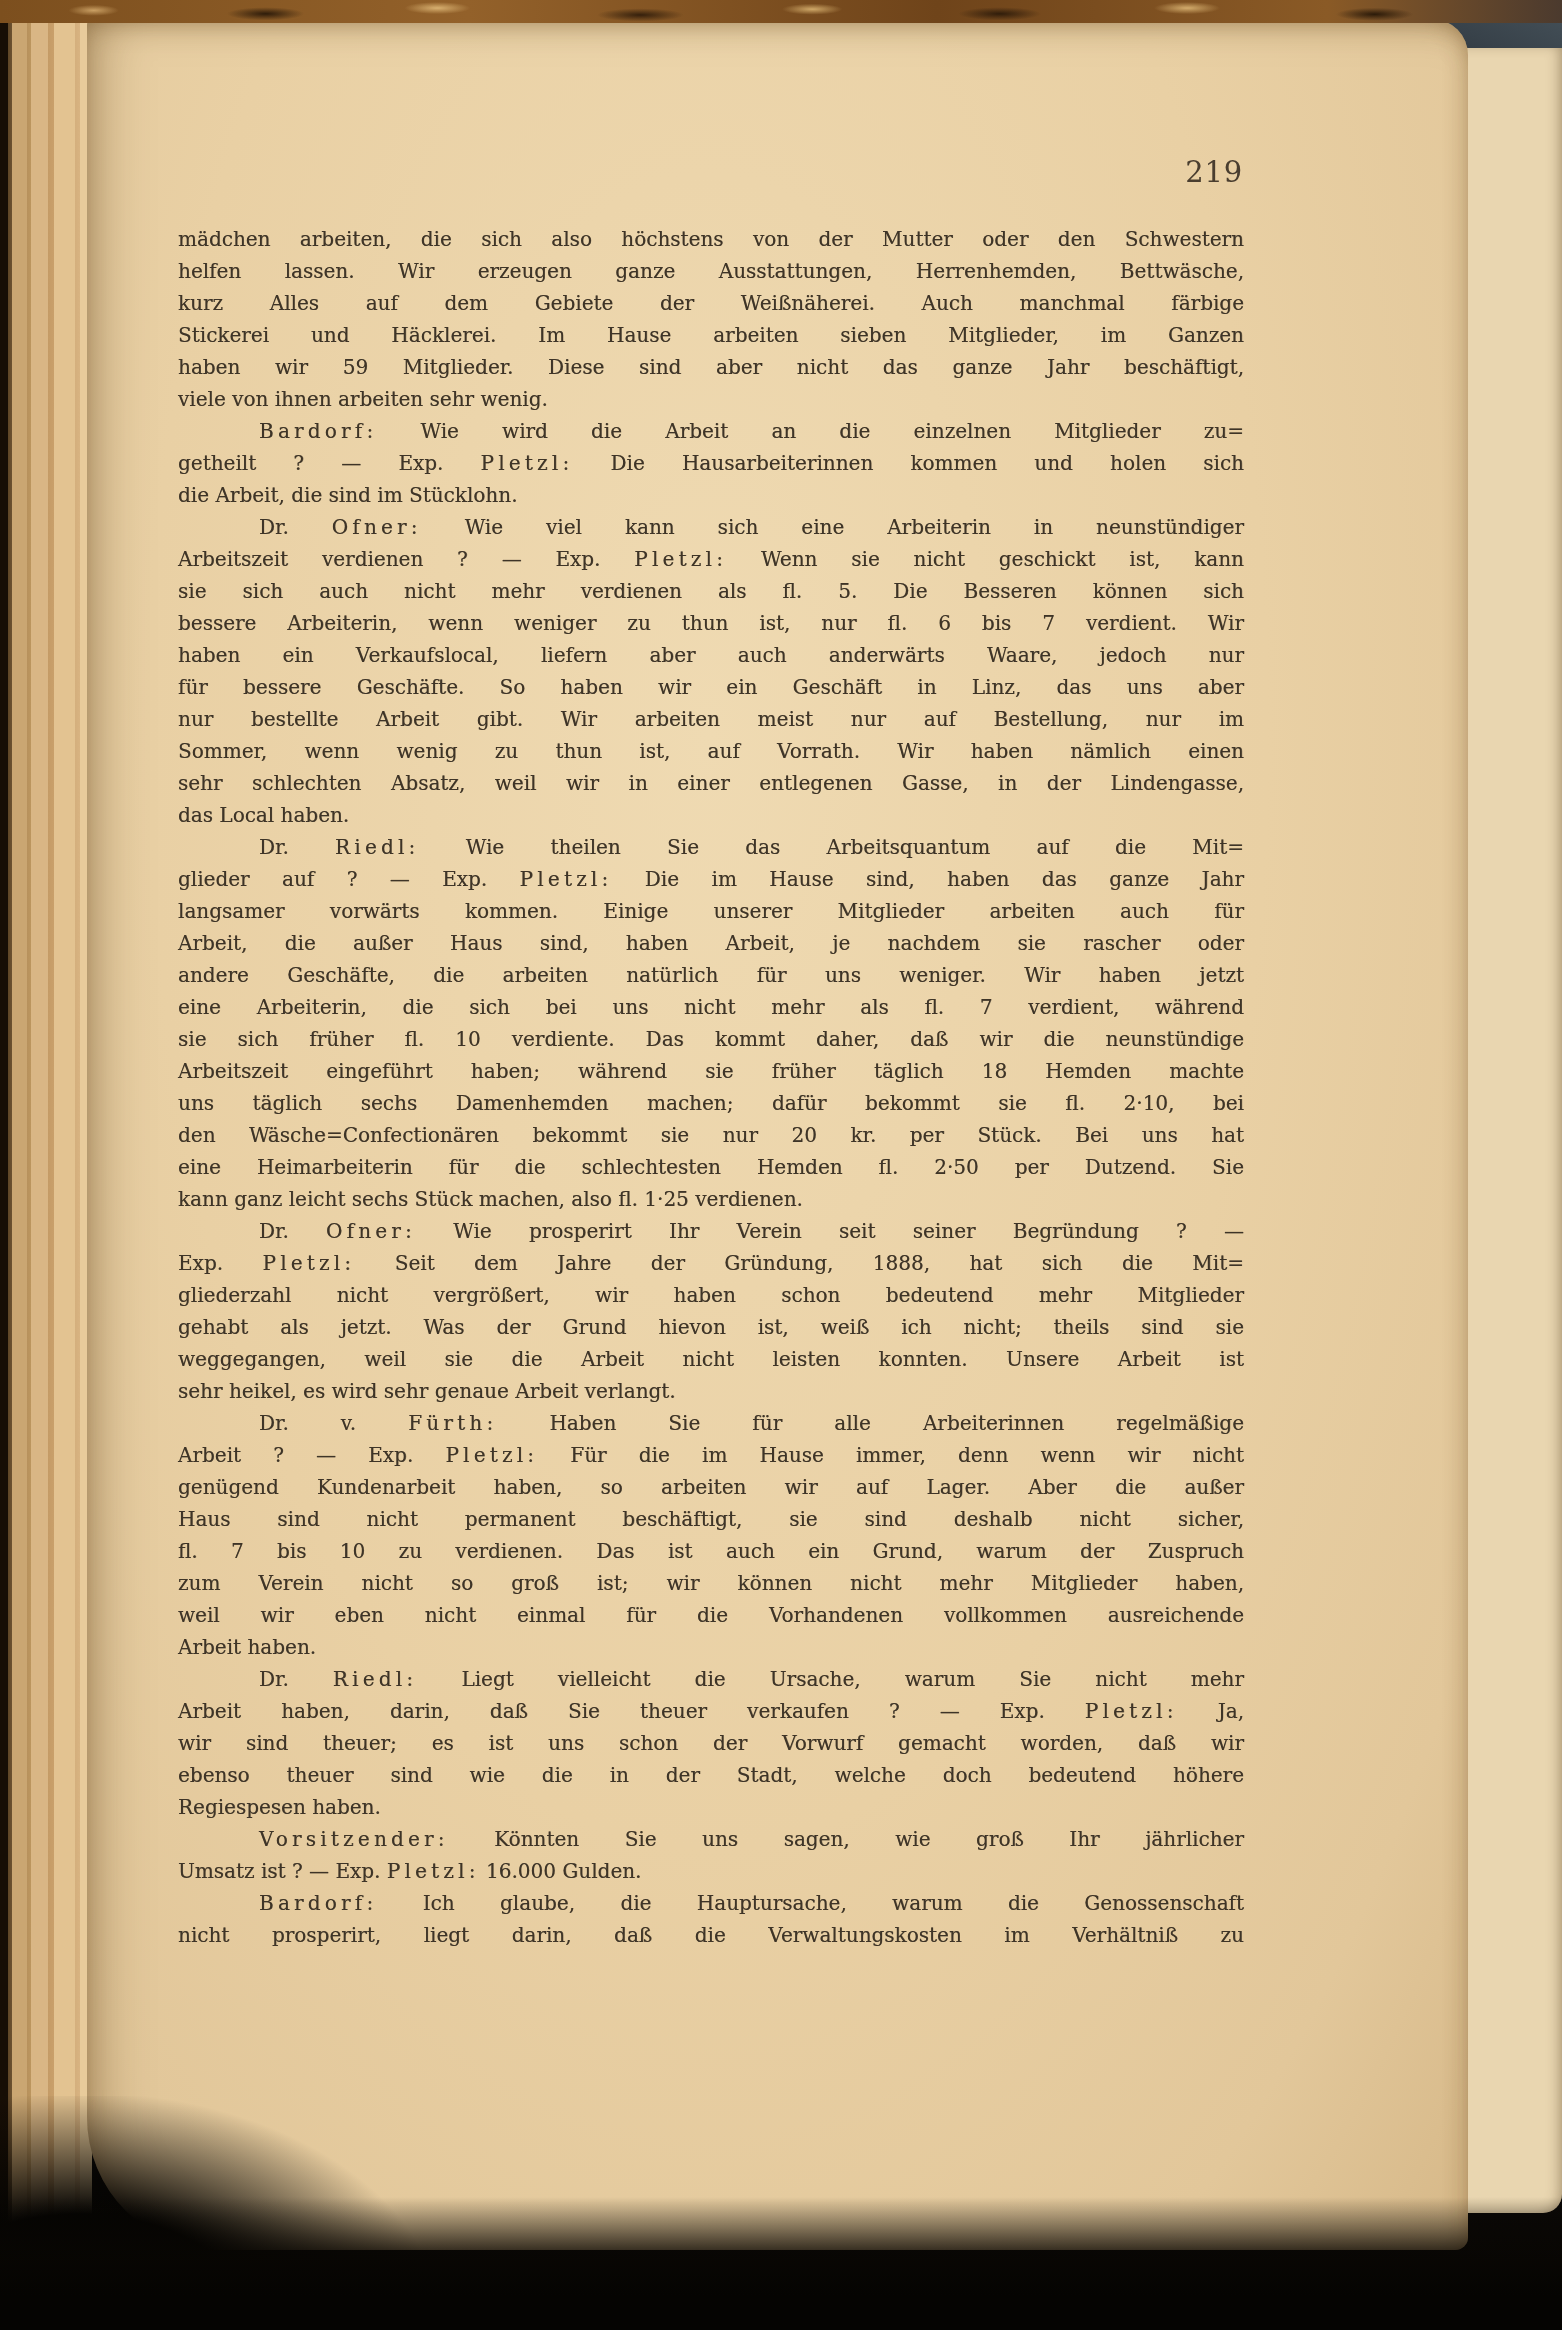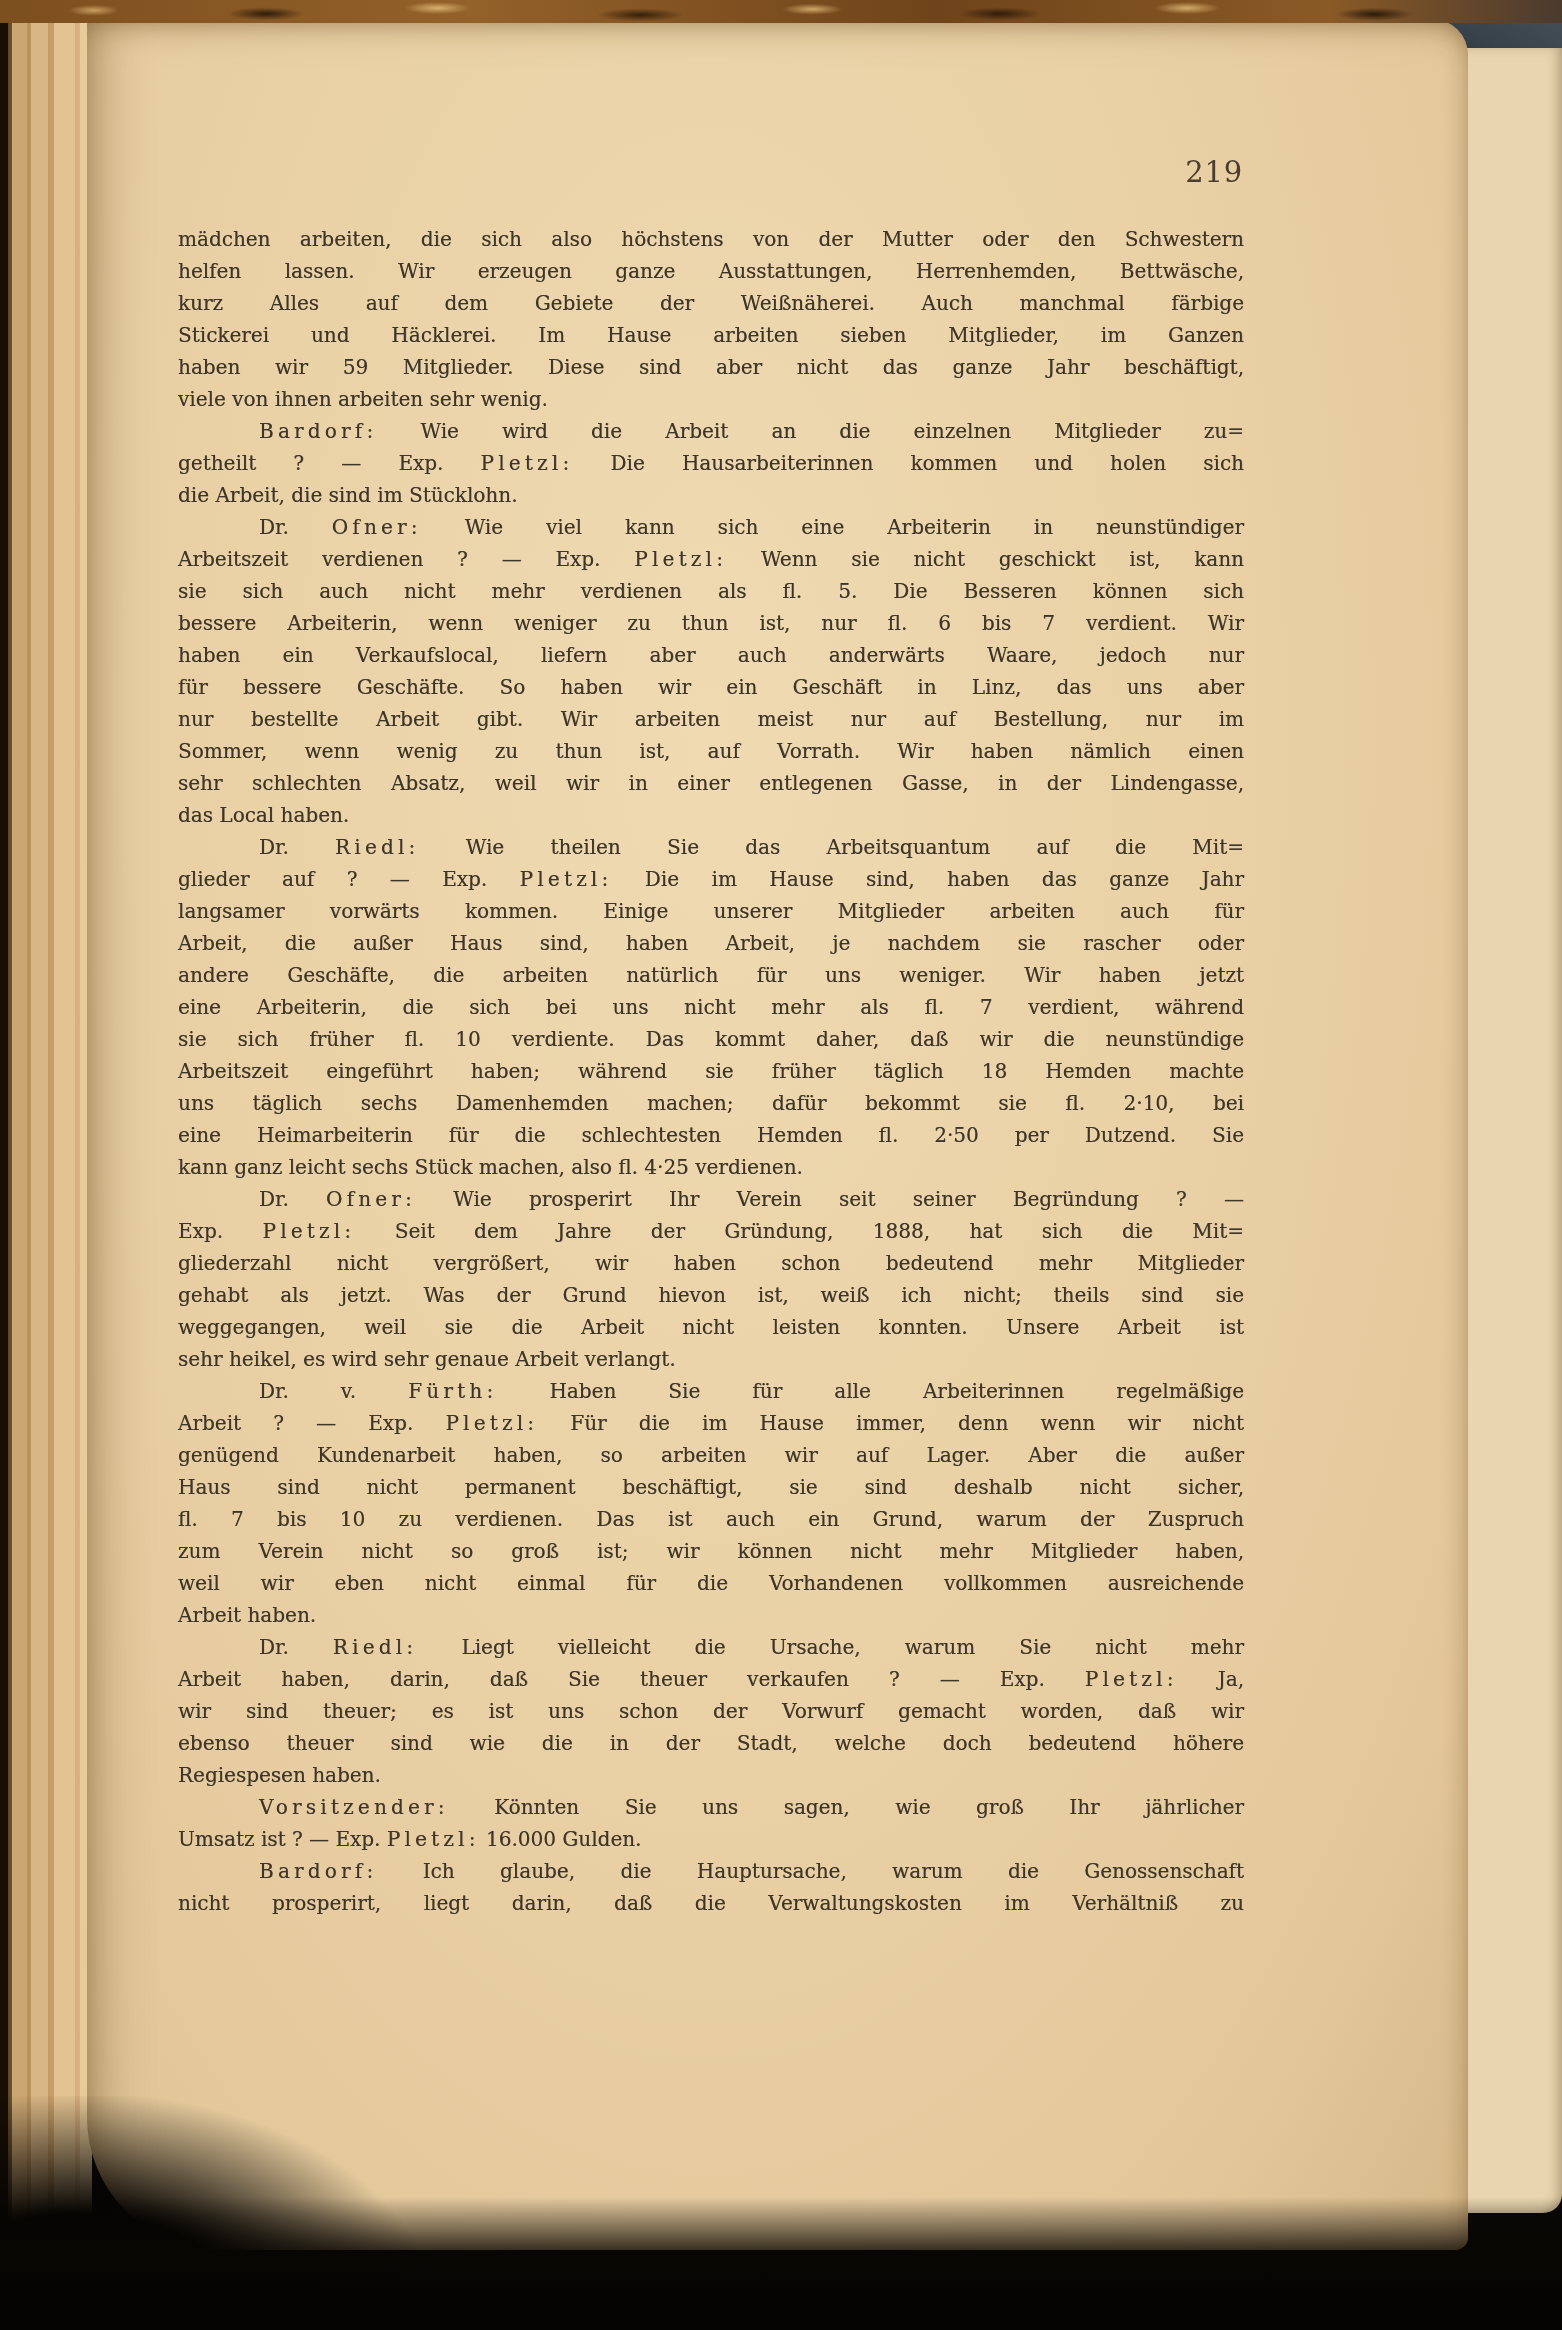--- a/index.html
+++ b/index.html
@@ -137,22 +137,23 @@
       <div class="line nj"><span>das Local haben.</span></div>
       <div class="line ind"><span>Dr. </span><span class="sp">Riedl:</span><span> Wie theilen Sie das Arbeitsquantum auf die Mit=</span></div>
       <div class="line"><span>glieder auf ? — Exp. </span><span class="sp">Pletzl:</span><span> Die im Hause sind, haben das ganze Jahr</span></div>
       <div class="line"><span>langsamer vorwärts kommen. Einige unserer Mitglieder arbeiten auch für</span></div>
       <div class="line"><span>Arbeit, die außer Haus sind, haben Arbeit, je nachdem sie rascher oder</span></div>
       <div class="line"><span>andere Geschäfte, die arbeiten natürlich für uns weniger. Wir haben jetzt</span></div>
       <div class="line"><span>eine Arbeiterin, die sich bei uns nicht mehr als fl. 7 verdient, während</span></div>
       <div class="line"><span>sie sich früher fl. 10 verdiente. Das kommt daher, daß wir die neunstündige</span></div>
       <div class="line"><span>Arbeitszeit eingeführt haben; während sie früher täglich 18 Hemden machte</span></div>
       <div class="line"><span>uns täglich sechs Damenhemden machen; dafür bekommt sie fl. 2·10, bei</span></div>
+      <div class="line"><span>den Wäsche=Confectionären bekommt sie nur 20 kr. per Stück. Bei uns hat</span></div>
       <div class="line"><span>eine Heimarbeiterin für die schlechtesten Hemden fl. 2·50 per Dutzend. Sie</span></div>
-      <div class="line nj"><span>kann ganz leicht sechs Stück machen, also fl. 4·25 verdienen.</span></div>
+      <div class="line nj"><span>kann ganz leicht sechs Stück machen, also fl. 1·25 verdienen.</span></div>
       <div class="line ind"><span>Dr. </span><span class="sp">Ofner:</span><span> Wie prosperirt Ihr Verein seit seiner Begründung ? —</span></div>
       <div class="line"><span>Exp. </span><span class="sp">Pletzl:</span><span> Seit dem Jahre der Gründung, 1888, hat sich die Mit=</span></div>
       <div class="line"><span>gliederzahl nicht vergrößert, wir haben schon bedeutend mehr Mitglieder</span></div>
       <div class="line"><span>gehabt als jetzt. Was der Grund hievon ist, weiß ich nicht; theils sind sie</span></div>
       <div class="line"><span>weggegangen, weil sie die Arbeit nicht leisten konnten. Unsere Arbeit ist</span></div>
       <div class="line nj"><span>sehr heikel, es wird sehr genaue Arbeit verlangt.</span></div>
       <div class="line ind"><span>Dr. v. </span><span class="sp">Fürth:</span><span> Haben Sie für alle Arbeiterinnen regelmäßige</span></div>
       <div class="line"><span>Arbeit ? — Exp. </span><span class="sp">Pletzl:</span><span> Für die im Hause immer, denn wenn wir nicht</span></div>
       <div class="line"><span>genügend Kundenarbeit haben, so arbeiten wir auf Lager. Aber die außer</span></div>
       <div class="line"><span>Haus sind nicht permanent beschäftigt, sie sind deshalb nicht sicher,</span></div>

